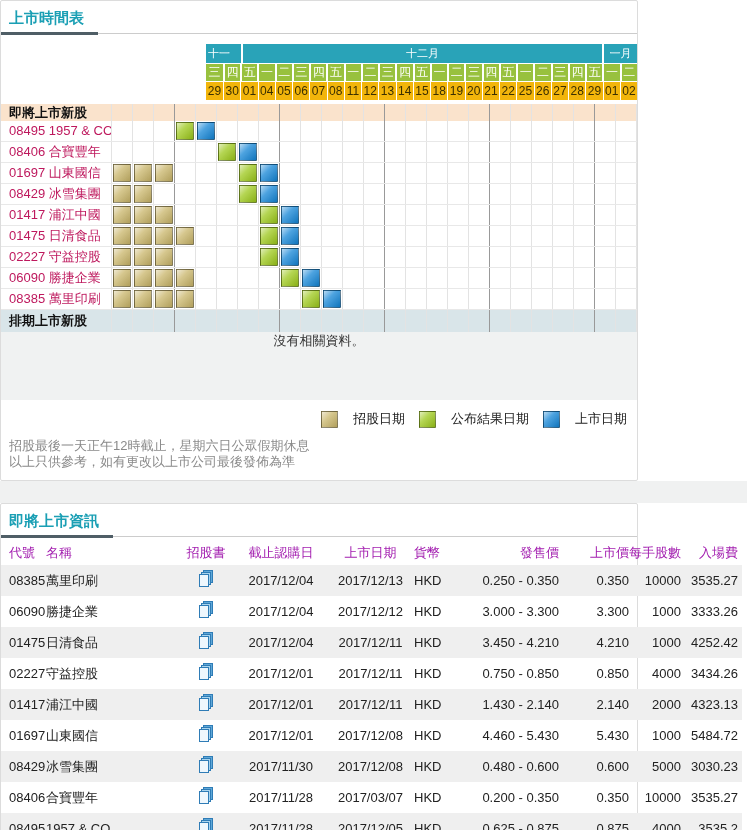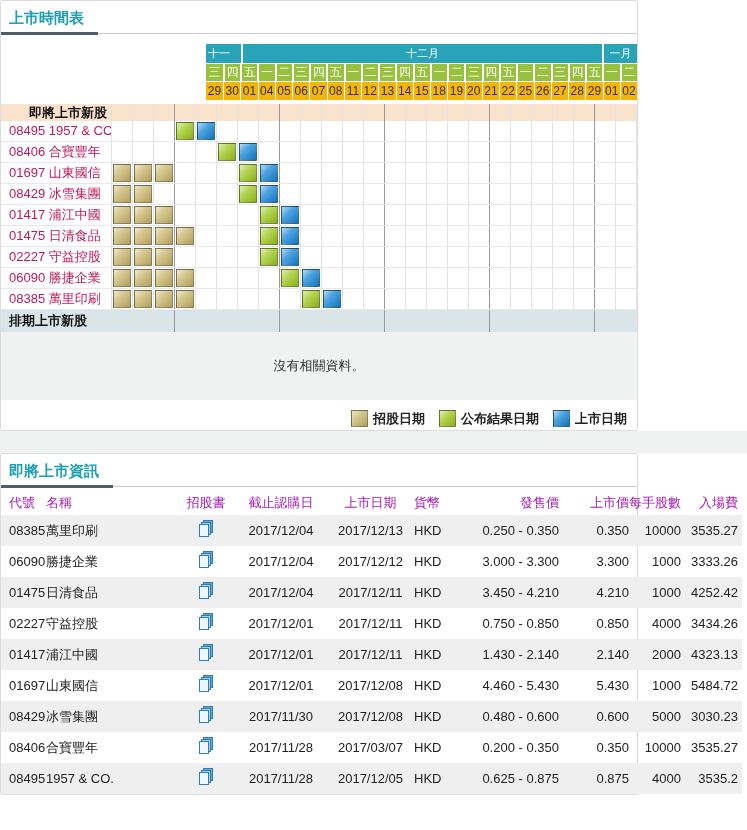--- a/index.html
+++ b/index.html
@@ -30,32 +30,32 @@
   .cal-gap{height:4px;}
   
   .grow{display:flex;height:21px;box-sizing:border-box;border-bottom:1px solid #e8e8e8;}
   .grow-label{width:205px;box-sizing:border-box;padding-left:8px;font-size:13px;color:#be185d;line-height:20px;
               white-space:nowrap;overflow:hidden;}
   .grow-label.bold{font-weight:bold;color:#111;}
   .slots{display:flex;border-right:1px solid #e3e3e3;}
   .slot{width:21px;box-sizing:border-box;border-left:1px solid #e3e3e3;}
   .slot.wk{border-left-color:#999;}
   .band-upcoming{background:var(--upcoming-band,#fae3cc);height:17px;border-bottom:none;}
-  .band-upcoming .grow-label{line-height:17px;margin-left:20px;}
+  .band-upcoming .grow-label{line-height:17px;}
   .band-scheduled{background:var(--scheduled-band,#d9e5e9);height:22px;border-bottom:none;}
   .band-scheduled .grow-label{line-height:22px;}
   .cell{width:18px;height:18px;margin:1px 0 0 1px;box-sizing:border-box;border:1px solid rgba(0,0,0,.38);
         background:linear-gradient(135deg,rgba(255,255,255,.7) 0%,rgba(255,255,255,.25) 38%,rgba(0,0,0,.12) 100%),var(--c,#ccc);}
   .cell.offer{--c:var(--offer,#c9b569);}
   .cell.announce{--c:var(--announce,#9cc81a);}
   .cell.listing{--c:var(--listing,#1385d6);}
-  .nodata{background:var(--nodata-bg,#f0f2f2);height:68px;display:flex;align-items:center;justify-content:center;
+  .nodata{background:var(--nodata-bg,#f0f2f2);height:68px;display:flex;justify-content:center;
           font-size:13px;color:#333;}
   .legend{display:flex;justify-content:flex-end;align-items:center;gap:14px;padding:8px 10px 0 0;height:22px;}
-  .legend-item{display:flex;gap:5px;font-weight:bold;}
+  .legend-item{display:flex;align-items:center;gap:15px;}
   .legend-item .cell{margin:0;width:17px;height:17px;}
   .legend-item span.lab{font-size:13px;color:#222;}
   .footnotes{padding:8px 0 10px 8px;font-size:13px;color:#8a8a8a;line-height:16px;}
   
   .panel-gap{height:22px;background:#f0f1f1;}
   
   table.info{border-collapse:collapse;table-layout:fixed;width:741px;margin-top:4px;}
   table.info th{font-weight:normal;color:#a21caf;font-size:13px;height:24px;padding:0;}
   table.info td{font-size:13px;color:#222;height:31px;padding:0;}
   table.info tr.alt td{background:#efefef;}
@@ -561,20 +561,24 @@
       <div class="legend-item">
         <div class="cell announce"></div>
         <span class="lab">公布結果日期</span>
       </div>
       <div class="legend-item">
         <div class="cell listing"></div>
         <span class="lab">上市日期</span>
       </div>
     </div>
 
+  <div class="footnotes">
+    <div>招股最後一天正午12時截止，星期六日公眾假期休息</div>
+    <div>以上只供參考，如有更改以上市公司最後發佈為準</div>
+  </div>
 </div>
 
 <div class="panel-gap"></div>
 
 <div class="panel">
   <div class="panel-head">
     <span class="panel-title">即將上市資訊</span>
   </div>
   <table class="info">
     <colgroup>

